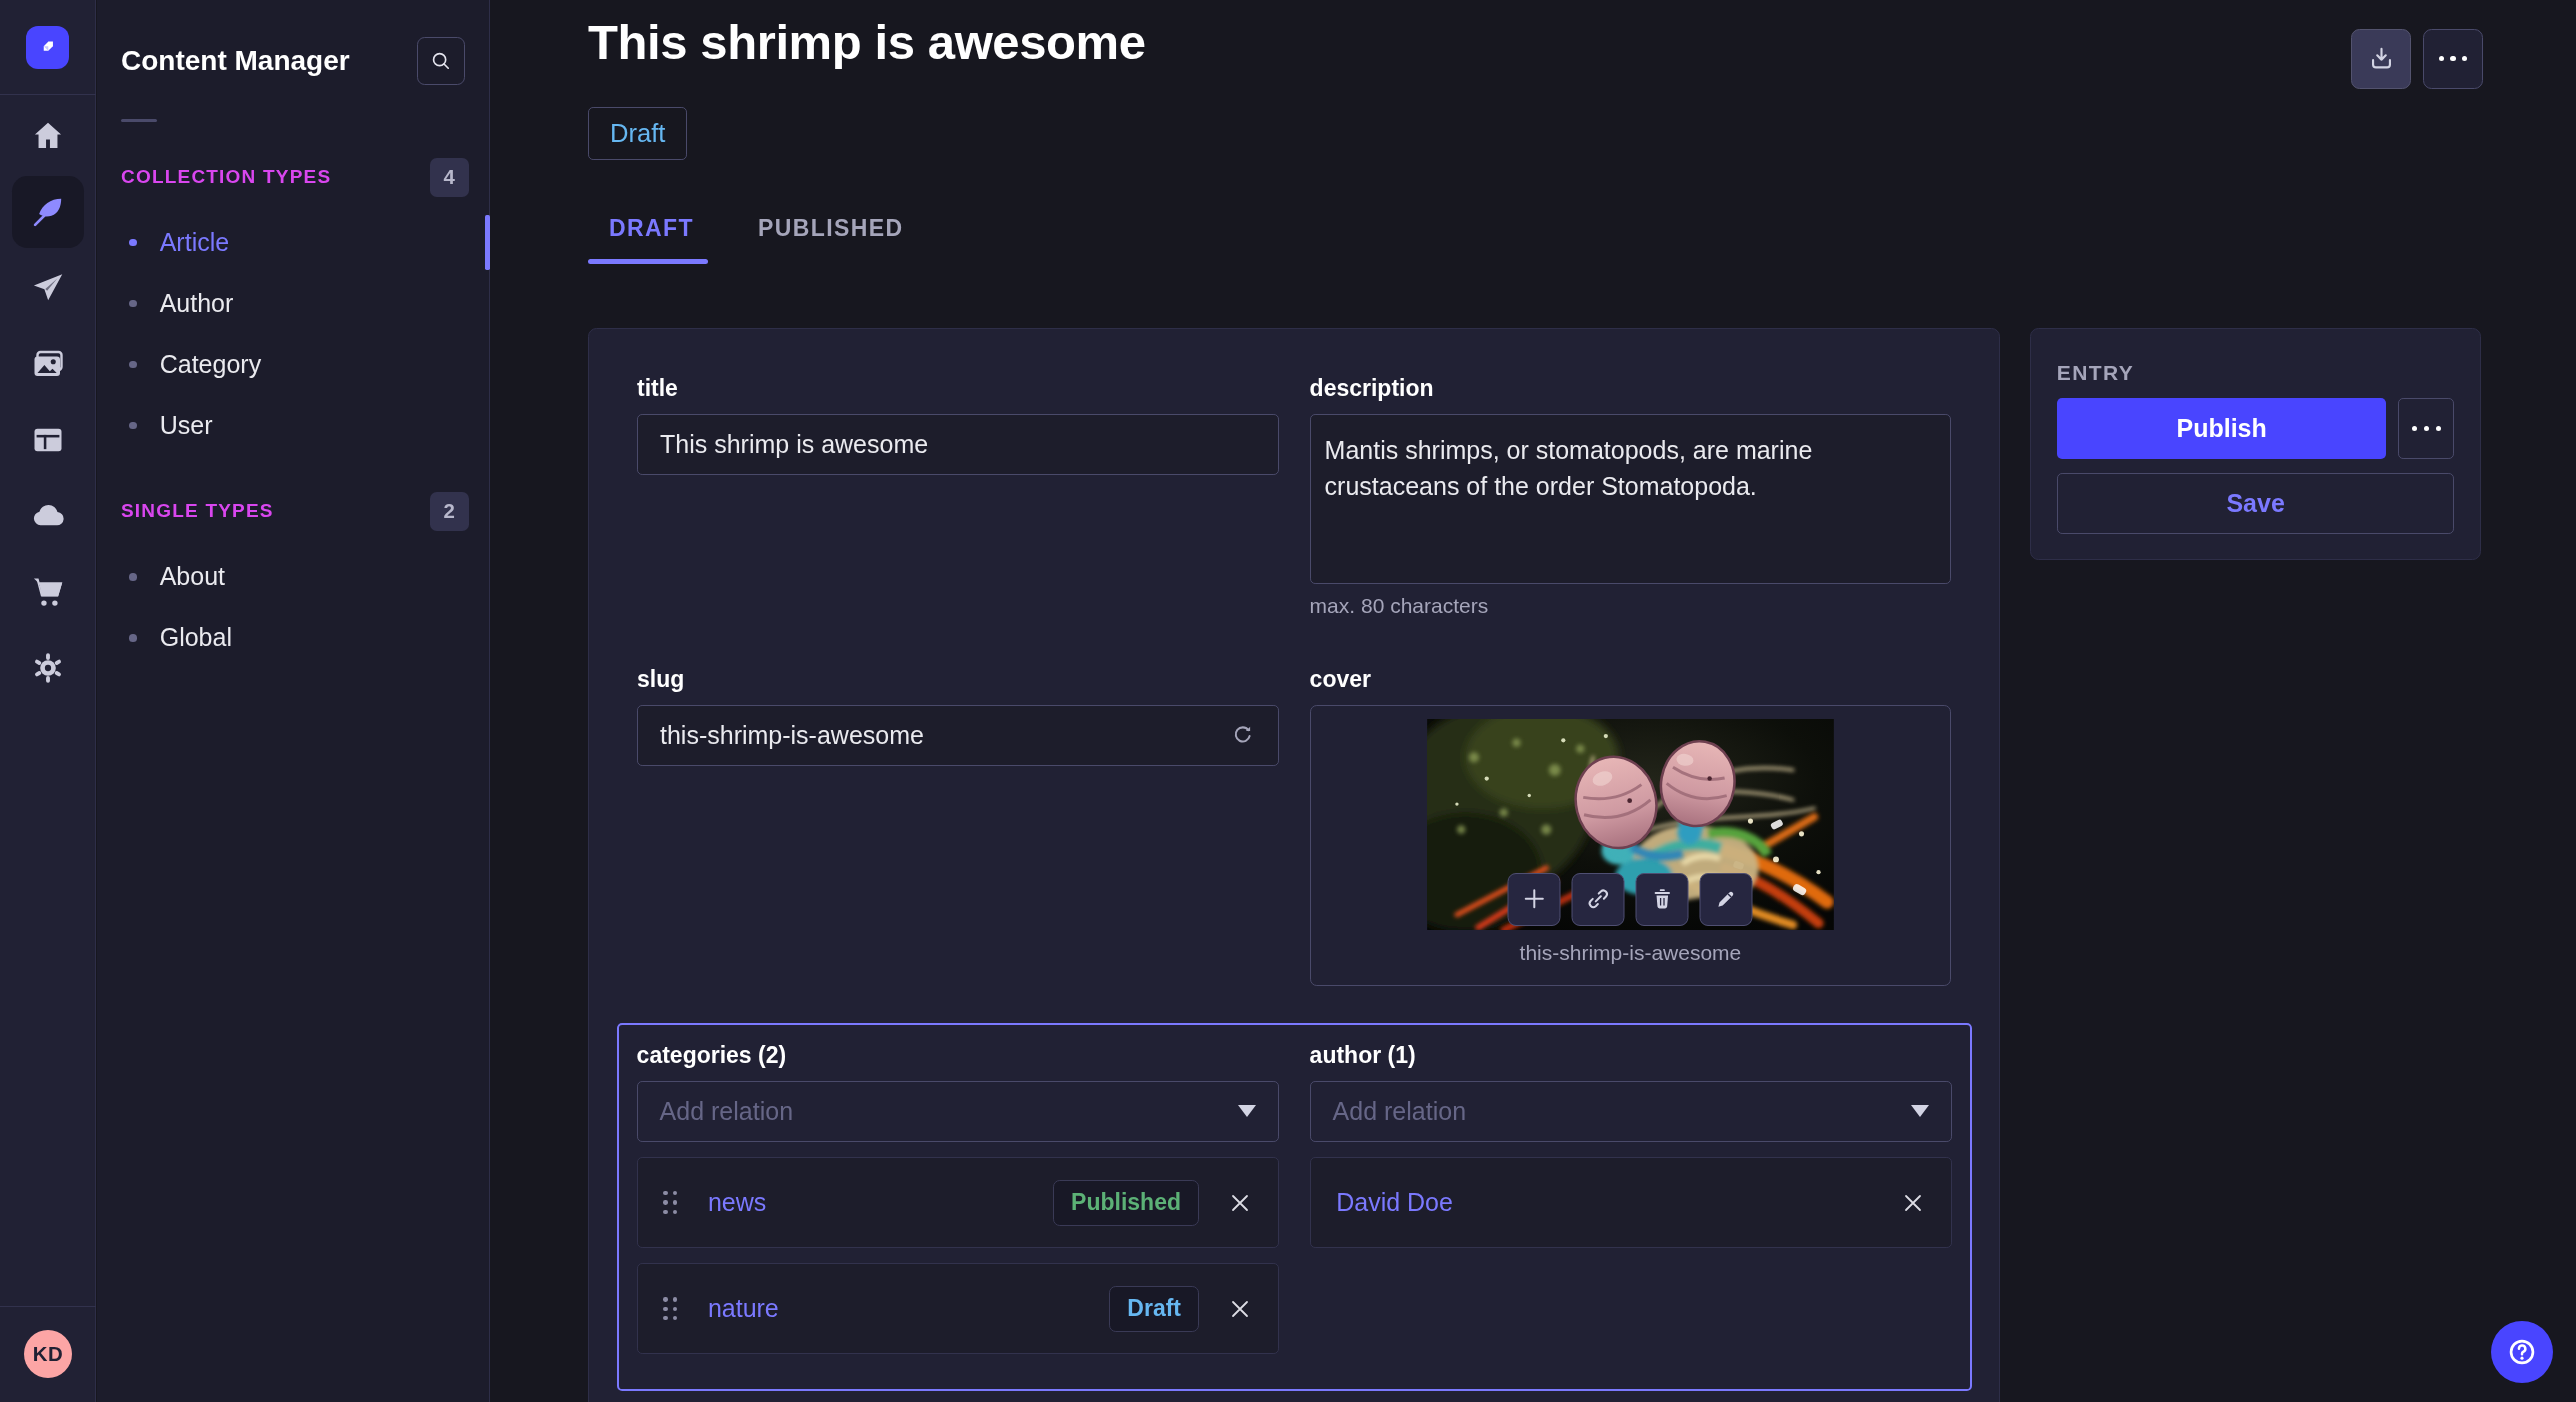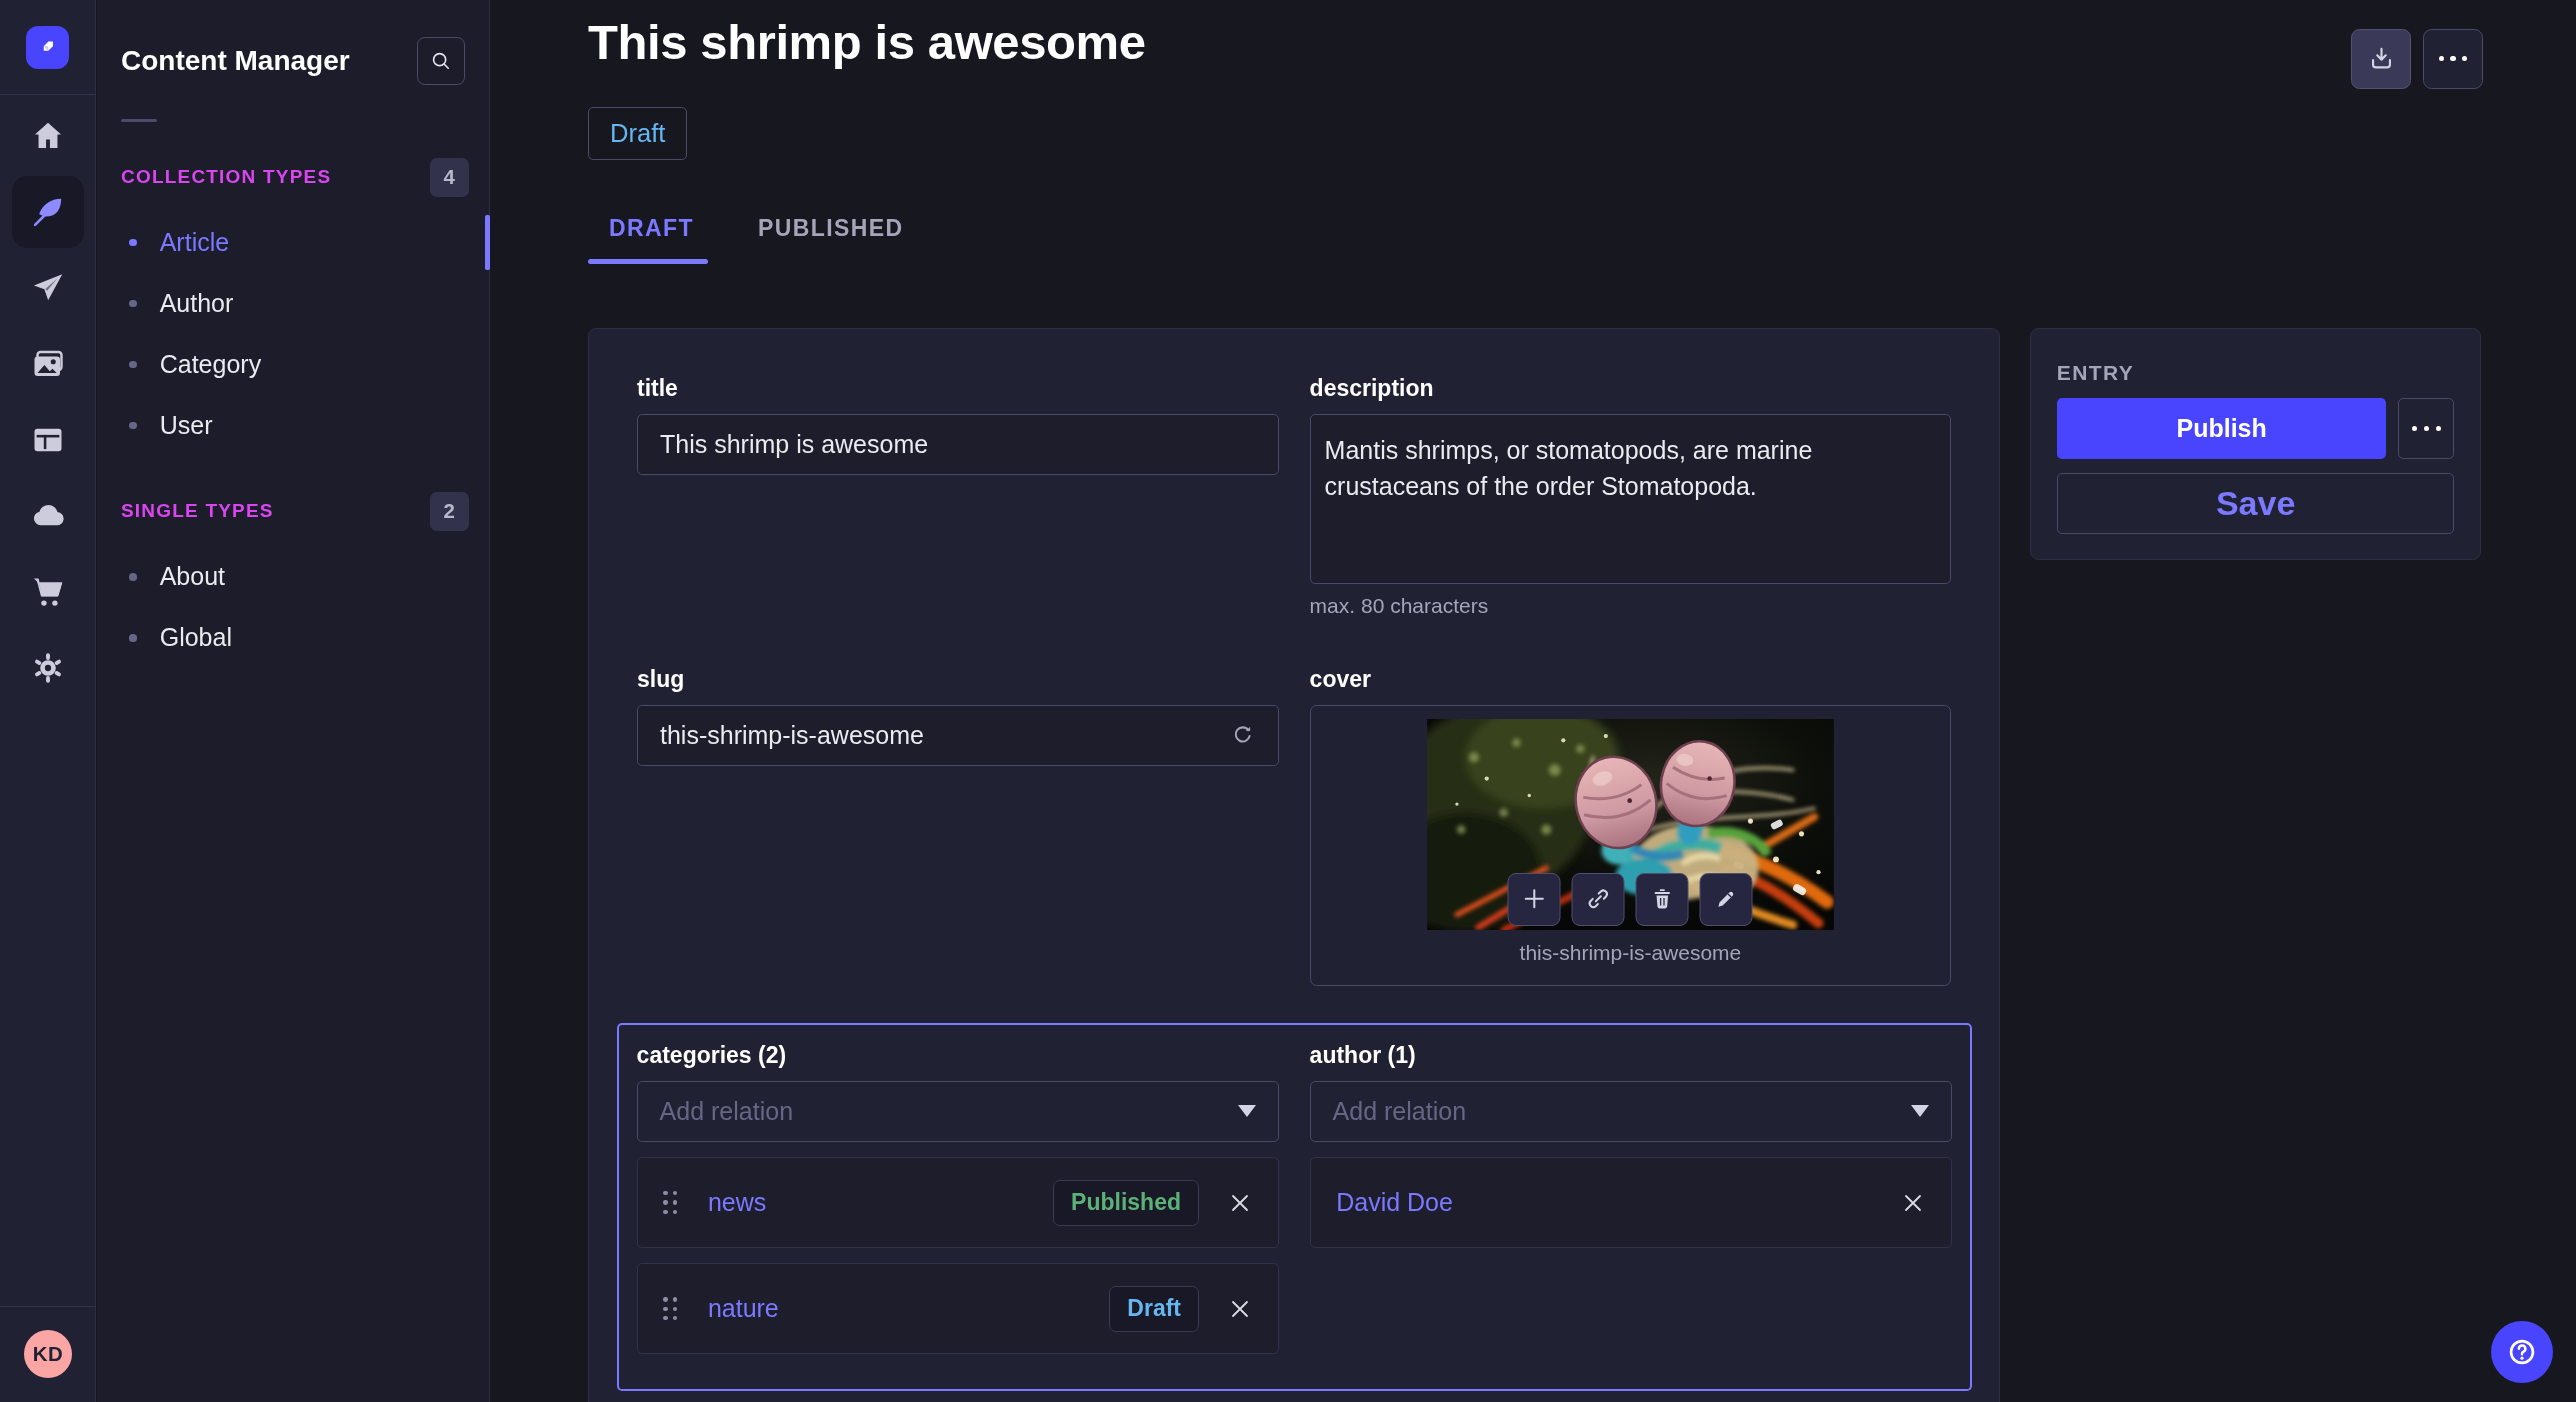--- a/index.html
+++ b/index.html
@@ -150,21 +150,21 @@
   .publish-btn {
     flex:1; height:61px; background:#4945ff; border:none; border-radius:5.1px;
     color:#ffffff; font-size:25px; font-weight:600; cursor:pointer; font-family:inherit;
   }
   .more-sm-btn {
     width:56px; height:61px; background:transparent; border:0.9px solid #4a4a6a; border-radius:5.1px;
     display:grid; place-items:center; cursor:pointer;
   }
   .save-btn {
     margin-top:13.6px; width:100%; height:61px; background:transparent; border:0.9px solid #4a4a6a;
-    border-radius:5.1px; color:#7b79ff; font-size:34px; font-weight:600; cursor:pointer; font-family:inherit;
+    border-radius:5.1px; color:#7b79ff; font-size:25px; font-weight:600; cursor:pointer; font-family:inherit;
   }
   .dots { display:flex; gap:6.8px; }
   .dots i { width:5.1px; height:5.1px; border-radius:50%; background:#ffffff; }
 
   .help-fab {
     position:absolute; right:23px; bottom:19px; width:62px; height:62px; border-radius:50%;
     background:#4945ff; border:none; display:grid; place-items:center; cursor:pointer;
   }
 </style>
 </head>

